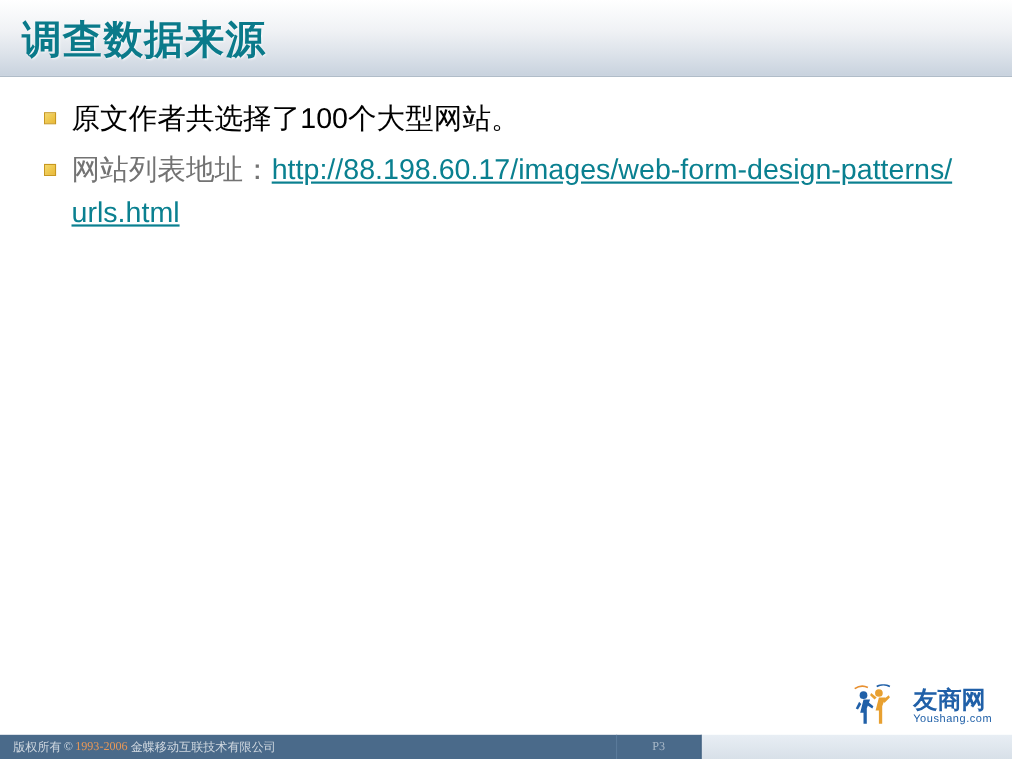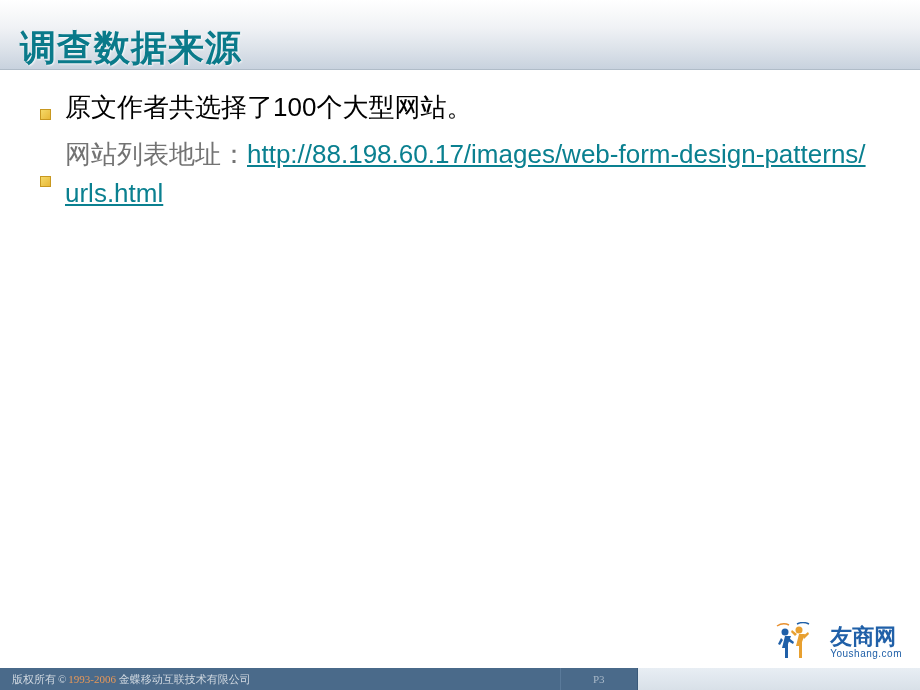--- a/index.html
+++ b/index.html
@@ -12,36 +12,36 @@
       height: 690px;
       font-family: "Microsoft YaHei", "SimSun", Arial, sans-serif;
       background: #ffffff;
       position: relative;
       overflow: hidden;
     }
     .header {
       width: 100%;
       height: 70px;
       background: linear-gradient(to bottom, #ffffff 0%, #f0f2f5 40%, #dde3ea 70%, #c8d2de 100%);
-      padding: 24px 20px 0 20px;
+      padding: 12px 20px 0 20px;
       border-bottom: 1px solid #b0bcc8;
     }
     .title {
       font-size: 36px;
       font-weight: bold;
       color: #0a7a8a;
       text-shadow: 1px 1px 2px rgba(255,255,255,0.8);
       letter-spacing: 1px;
     }
     .content {
       padding: 18px 40px 0 40px;
     }
     .bullet-item {
       display: flex;
-      align-items: center;
+      align-items: flex-start;
       margin-bottom: 8px;
       font-size: 26px;
       line-height: 1.5;
     }
     .bullet-icon {
       width: 11px;
       height: 11px;
       background: linear-gradient(135deg, #f5d968 0%, #e8b838 100%);
       border: 1px solid #c89820;
       margin-top: 14px;

